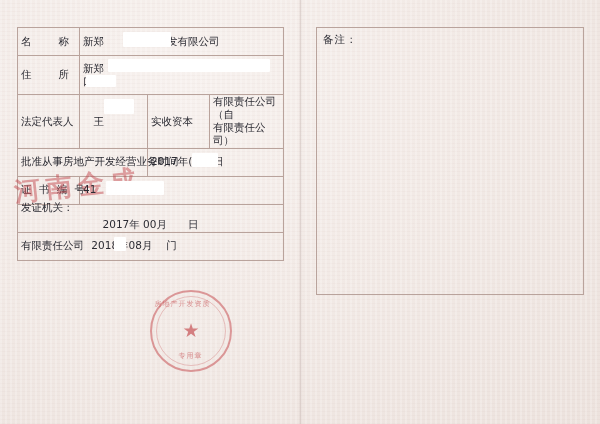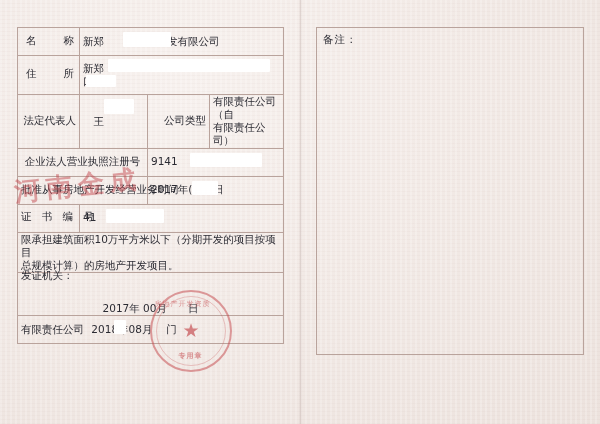--- a/index.html
+++ b/index.html
@@ -57,25 +57,24 @@
     border: 1px solid #b9a39c;
     height: 27px;
     padding: 0 3px;
     font-size: 10.5px;
     color: #2b2b33;
     vertical-align: middle;
     line-height: 1.25;
   }
   .lbl {
     width: 62px;
-    text-align: right;
+    text-align: left;
     white-space: nowrap;
     letter-spacing: 2px;
     font-size: 10.5px;
-    font-family: Liberation Mono, monospace;
   }
   .lbl-tight { letter-spacing: 0px; }
   .val {
     position: relative;
     font-size: 10.5px;
   }
   .val .txt { position: relative; z-index: 2; }
   
   .redact {
     position: absolute;
@@ -110,21 +109,21 @@
     vertical-align: middle;
     font-size: 10.5px;
   }
 
   
   .right-panel {
     position: absolute;
     left: 316px;
     top: 27px;
     width: 268px;
-    height: 328px;
+    height: 268px;
     border: 1px solid #b9a39c;
     box-sizing: border-box;
   }
   .remark {
     position: absolute;
     left: 6px;
     top: 5px;
     font-size: 10.5px;
     color: #2b2b33;
     letter-spacing: 1px;
@@ -180,21 +179,20 @@
     letter-spacing: 1px;
   }
   .seal .seal-bottom-text {
     position: absolute;
     left: 0; right: 1px;
     bottom: 9px;
     text-align: center;
     font-size: 7px;
     color: rgba(198, 80, 84, 0.62);
     letter-spacing: 1px;
-    font-weight: bold;
   }
   .sm { font-size: 9.5px; margin-top: 13px; }
 </style>
 </head>
 <body>
 
 <div class="page">
   <div class="paper-noise"></div>
   <div class="fold"></div>
 
@@ -225,63 +223,50 @@
           <span class="redact" style="left:6px;top:19px;width:30px;height:12px;"></span>
         </td>
       </tr>
 
       <tr class="two-line">
         <td class="lbl lbl-tight">法定代表人</td>
         <td class="val two-line">
           <span class="txt">　王</span>
           <span class="redact" style="left:24px;top:4px;width:30px;height:15px;"></span>
         </td>
-        <td class="lbl lbl-tight">公司类型</td>
+        <td class="lbl lbl-tight">实收资本</td>
         <td class="val two-line sm">
           <div>有限责任公司（自</div>
           <div>有限责任公司）</div>
         </td>
       </tr>
 
 
-      <tr>
-        <td class="wide-label" colspan="2">企业法人营业执照注册号</td>
-        <td class="val" colspan="2">
-          <span class="txt">9141</span>
-          <span class="redact" style="left:42px;top:4px;width:72px;height:14px;"></span>
-        </td>
-      </tr>
 
       <tr>
         <td class="wide-label" colspan="2">批准从事房地产开发经营业务时间</td>
         <td class="val" colspan="2">
           <span class="txt">2017年(　　日</span>
           <span class="redact" style="left:44px;top:4px;width:26px;height:14px;"></span>
         </td>
       </tr>
 
       <tr>
         <td class="lbl">证 书 编 号</td>
         <td class="val" colspan="3">
           <span class="txt">41</span>
           <span class="redact" style="left:26px;top:4px;width:58px;height:14px;"></span>
         </td>
       </tr>
 
-      <tr class="big-row">
-        <td colspan="4">
-          <div>限承担建筑面积10万平方米以下（分期开发的项目按项目</div>
-          <div>总规模计算）的房地产开发项目。</div>
-        </td>
-      </tr>
 
       <tr class="issue-row">
         <td colspan="4">
           <div style="text-align:left; margin-top:-4px;">发证机关：</div>
-          <div style="text-align:center; margin-top:20px;">2017年 00月　　日</div>
+          <div style="text-align:center; margin-top:4px;">2017年 00月　　日</div>
         </td>
       </tr>
 
       <tr class="valid-row">
         <td colspan="4" class="val">
           <span class="txt">有限责任公司</span>
           <span class="txt" style="margin-left:4px;">2018年08月　 门</span>
           <span class="redact" style="left:96px;top:4px;width:12px;height:14px;"></span>
         </td>
       </tr>

